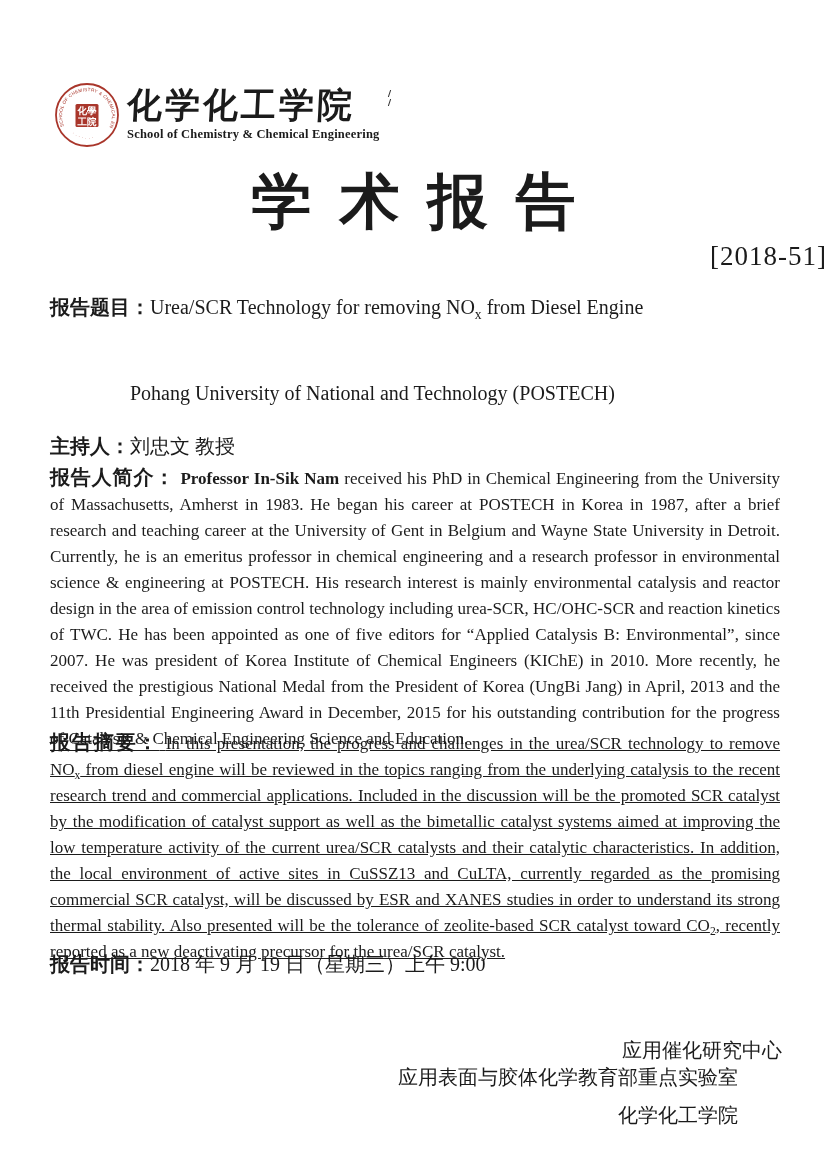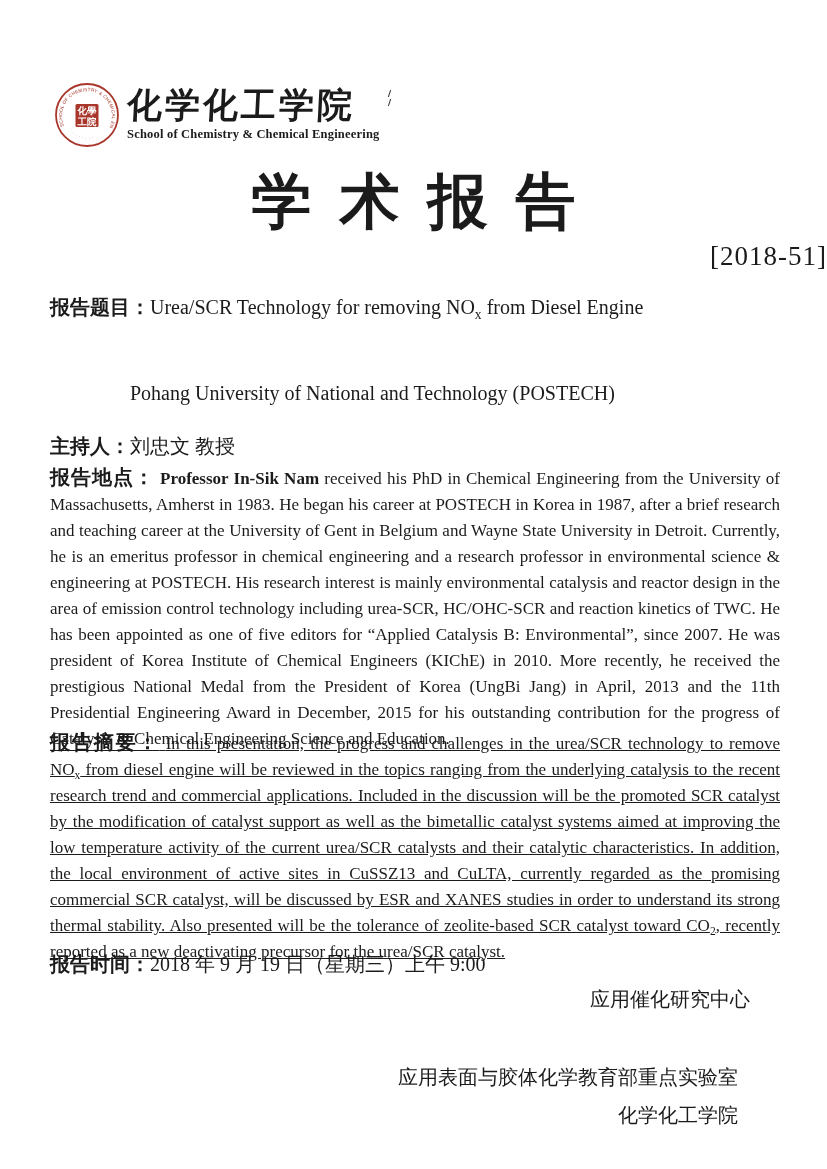--- a/index.html
+++ b/index.html
@@ -40,21 +40,21 @@
     position:absolute; left:50px; width:730px;
     font-size:17px; line-height:26px; text-align:justify;
   }
   .para .lbl { font-size:20px; line-height:26px; }
   .p-bio { top:464px; }
   .p-abs { top:729px;text-decoration:underline; }
   .bold { font-weight:bold; }
   sub { font-size:68%; line-height:0; }
   
   .org { position:absolute; left:0; width:100%; text-align:right; font-size:20px; }
-  .o1 { top:986px; padding-right:77px; }
+  .o1 { top:1037px; padding-right:45px; }
   .o2 { top:1064px; padding-right:89px; }
   .o3 { top:1102px; padding-right:89px; }
 </style>
 </head>
 <body>
 
 <div class="page">
 
   <div class="logo-row">
     <svg class="seal" viewBox="0 0 66 66">
@@ -89,21 +89,21 @@
   </div>
 
 
   <div class="line l-affil">Pohang University of National and Technology (POSTECH)</div>
 
   <div class="line l-host">
     <span class="lbl">主持人：</span><span>刘忠文 教授</span>
   </div>
 
   <div class="para p-bio">
-    <span class="lbl">报告地点：</span>
+    <span class="lbl">报告人简介：</span>
     <span class="bold">Professor In-Sik Nam</span><span> received his PhD in Chemical Engineering from the University of Massachusetts, Amherst in 1983. He began his career at POSTECH in Korea in 1987, after a brief research and teaching career at the University of Gent in Belgium and Wayne State University in Detroit. Currently, he is an emeritus professor in chemical engineering and a research professor in environmental science &amp; engineering at POSTECH. His research interest is mainly environmental catalysis and reactor design in the area of emission control technology including urea-SCR, HC/OHC-SCR and reaction kinetics of TWC. He has been appointed as one of five editors for “Applied Catalysis B: Environmental”, since 2007. He was president of Korea Institute of Chemical Engineers (KIChE) in 2010. More recently, he received the prestigious National Medal from the President of Korea (UngBi Jang) in April, 2013 and the 11th Presidential Engineering Award in December, 2015 for his outstanding contribution for the progress of Catalysis &amp; Chemical Engineering Science and Education.</span>
   </div>
 
   <div class="para p-abs">
     <span class="lbl">报告摘要：</span>
     <span>In this presentation, the progress and challenges in the urea/SCR technology to remove NO</span><sub>x</sub><span> from diesel engine will be reviewed in the topics ranging from the underlying catalysis to the recent research trend and commercial applications. Included in the discussion will be the promoted SCR catalyst by the modification of catalyst support as well as the bimetallic catalyst systems aimed at improving the low temperature activity of the current urea/SCR catalysts and their catalytic characteristics. In addition, the local environment of active sites in CuSSZ13 and CuLTA, currently regarded as the promising commercial SCR catalyst, will be discussed by ESR and XANES studies in order to understand its strong thermal stability. Also presented will be the tolerance of zeolite-based SCR catalyst toward CO</span><sub>2</sub><span>, recently reported as a new deactivating precursor for the urea/SCR catalyst.</span>
   </div>
 
   <div class="line l-time">
     <span class="lbl">报告时间：</span><span>2018 年 9 月 19 日（星期三）上午 9:00</span>

